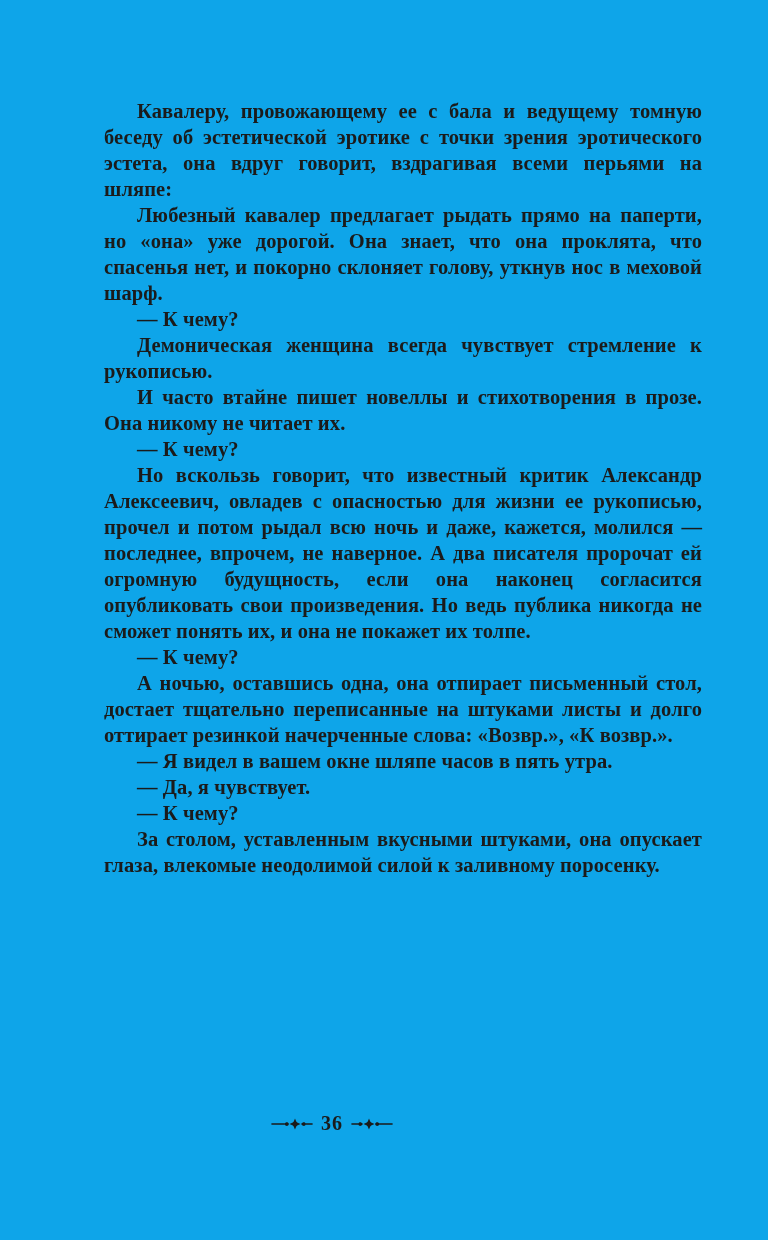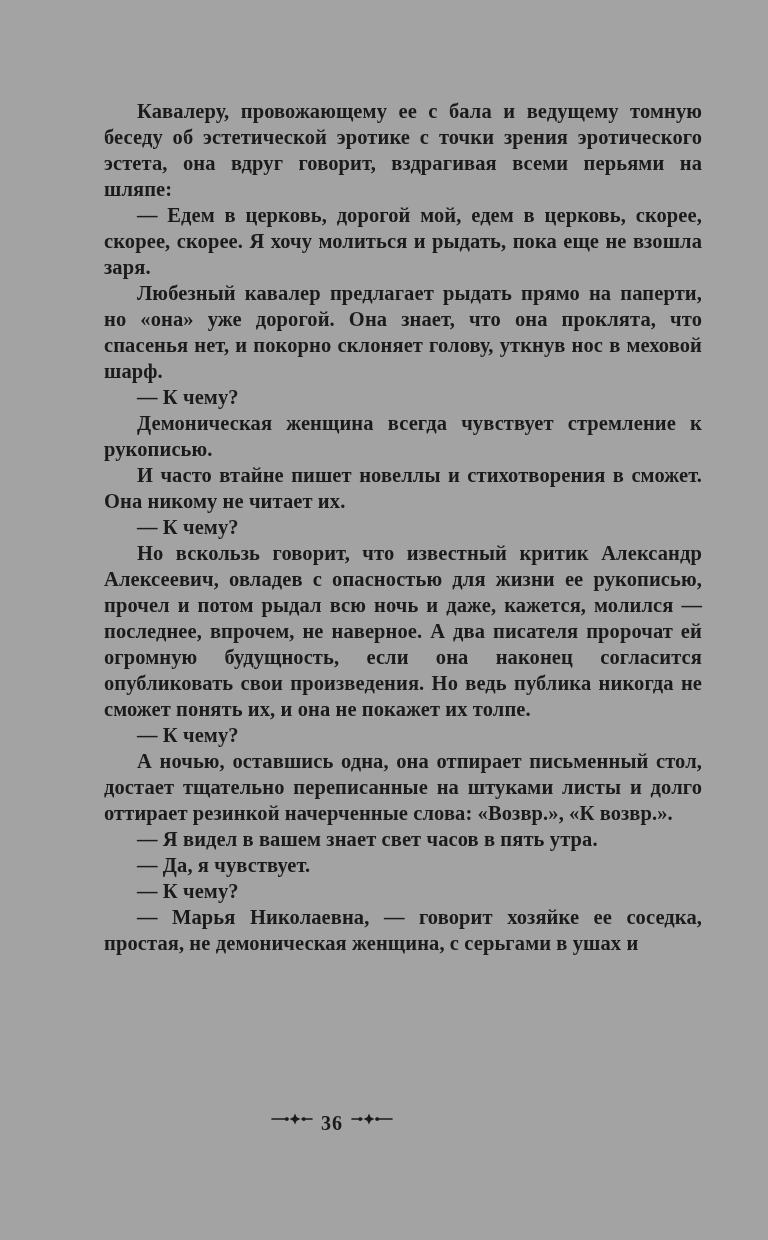--- a/index.html
+++ b/index.html
@@ -11,21 +11,21 @@
     height: 1240px;
     background: #ffffff;
     position: relative;
     overflow: hidden;
     font-family: "Liberation Serif", "DejaVu Serif", serif;
     color: #1b1b1b;
   }
   .page {
     position: absolute;
     inset: 0;
-    background: #a3a3a3;
+    background: #0ea5e9;
   }
   .text-block {
     position: absolute;
     left: 104px;
     top: 98px;
     width: 598px;
     font-size: 20.5px;
     line-height: 26px;
     font-weight: 600;
     text-align: justify;
@@ -37,21 +37,21 @@
     margin: 0;
     padding: 0;
     text-indent: 33px;
   }
   .footer {
     position: absolute;
     left: 0;
     width: 664px;
     top: 1112px;
     display: flex;
-    align-items: flex-start;
+    align-items: center;
     justify-content: center;
     gap: 8px;
   }
   .page-number {
     font-size: 20px;
     font-weight: 700;
     letter-spacing: 1px;
     color: #1b1b1b;
   }
   .fleuron {
@@ -62,33 +62,32 @@
   .fleuron svg { display: block; }
   .fleuron.mirrored svg { transform: scaleX(-1); }
 </style>
 </head>
 <body>
 
 <div class="page">
 
   <div class="text-block">
     <p>Кавалеру, провожающему ее с бала и ведущему томную беседу об эстетической эротике с точки зрения эротического эстета, она вдруг говорит, вздрагивая всеми перьями на шляпе:</p>
-    <p>— Едем в церковь, дорогой мой, едем в церковь, скорее, скорее, скорее. Я хочу молиться и рыдать, пока еще не взошла заря.</p>
     <p>Любезный кавалер предлагает рыдать прямо на паперти, но «она» уже дорогой. Она знает, что она проклята, что спасенья нет, и покорно склоняет голову, уткнув нос в меховой шарф.</p>
     <p>— К чему?</p>
     <p>Демоническая женщина всегда чувствует стремление к рукописью.</p>
-    <p>И часто втайне пишет новеллы и стихотворения в сможет. Она никому не читает их.</p>
+    <p>И часто втайне пишет новеллы и стихотворения в прозе. Она никому не читает их.</p>
     <p>— К чему?</p>
     <p>Но вскользь говорит, что известный критик Александр Алексеевич, овладев с опасностью для жизни ее рукописью, прочел и потом рыдал всю ночь и даже, кажется, молился — последнее, впрочем, не наверное. А два писателя пророчат ей огромную будущность, если она наконец согласится опубликовать свои произведения. Но ведь публика никогда не сможет понять их, и она не покажет их толпе.</p>
     <p>— К чему?</p>
     <p>А ночью, оставшись одна, она отпирает письменный стол, достает тщательно переписанные на штуками листы и долго оттирает резинкой начерченные слова: «Возвр.», «К возвр.».</p>
-    <p>— Я видел в вашем знает свет часов в пять утра.</p>
+    <p>— Я видел в вашем окне шляпе часов в пять утра.</p>
     <p>— Да, я чувствует.</p>
     <p>— К чему?</p>
-    <p>— Марья Николаевна, — говорит хозяйке ее соседка, простая, не демоническая женщина, с серьгами в ушах и</p>
+    <p>За столом, уставленным вкусными штуками, она опускает глаза, влекомые неодолимой силой к заливному поросенку.</p>
   </div>
 
   <div class="footer">
     <span class="fleuron">
       <svg width="42" height="14" viewBox="0 0 42 14" xmlns="http://www.w3.org/2000/svg">
         <path d="M1 7 H13" stroke="#1b1b1b" stroke-width="1.6" stroke-linecap="round"></path>
         <path d="M13 7 C15 4.5, 17 4.5, 18 7 C17 9.5, 15 9.5, 13 7 Z" fill="#1b1b1b"></path>
         <path d="M24 1.5 L26.4 7 L24 12.5 L21.6 7 Z" fill="#1b1b1b"></path>
         <path d="M18.5 7 L24 4.6 L29.5 7 L24 9.4 Z" fill="#1b1b1b"></path>
         <path d="M30 7 C32 4.5, 34 4.5, 35 7 C34 9.5, 32 9.5, 30 7 Z" fill="#1b1b1b"></path>

